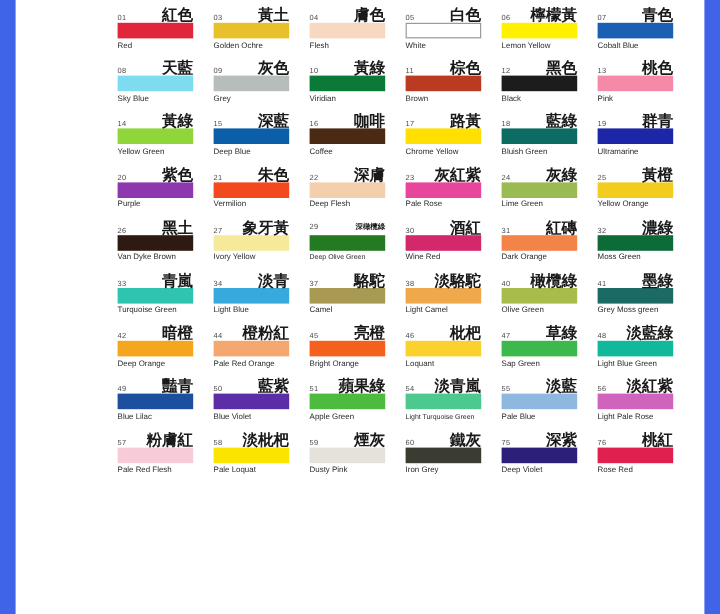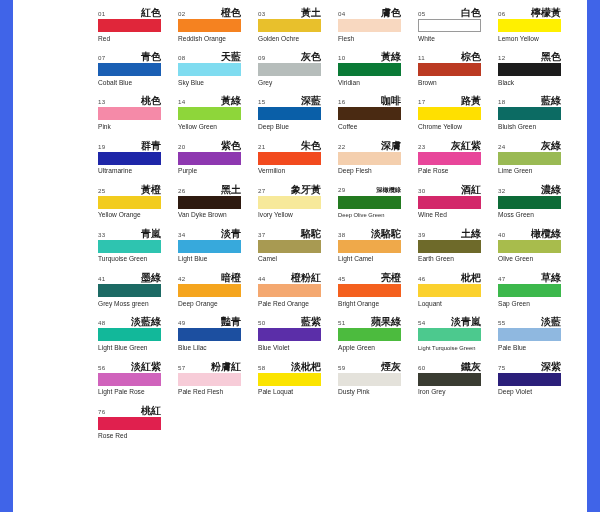--- a/index.html
+++ b/index.html
@@ -52,21 +52,21 @@
     width: 63px;
     height: 10px;
     line-height: 10px;
   }
   .cell-num {
     font-size: 6.2px;
     color: #4a4a4a;
     letter-spacing: 0.2px;
   }
   .cell-cn {
-    font-size: 10px;
+    font-size: 13px;
     color: #1a1a1a;
     font-weight: bold;
     white-space: nowrap;
   }
   .cell-cn.small {
     font-size: 6.2px;
   }
   .cell-color {
     width: 63px;
     height: 13px;
@@ -96,28 +96,20 @@
         <div class="swatch-cell">
           <div class="cell-head">
             <span class="cell-num">01</span>
             <span class="cell-cn">紅色</span>
           </div>
           <div class="cell-color" style="background: rgb(224, 38, 58);"></div>
           <div class="cell-en">Red</div>
         </div>
         <div class="swatch-cell">
           <div class="cell-head">
-            <span class="cell-num">02</span>
-            <span class="cell-cn">橙色</span>
-          </div>
-          <div class="cell-color" style="background: rgb(245, 130, 32);"></div>
-          <div class="cell-en">Reddish Orange</div>
-        </div>
-        <div class="swatch-cell">
-          <div class="cell-head">
             <span class="cell-num">03</span>
             <span class="cell-cn">黃土</span>
           </div>
           <div class="cell-color" style="background: rgb(232, 192, 44);"></div>
           <div class="cell-en">Golden Ochre</div>
         </div>
         <div class="swatch-cell">
           <div class="cell-head">
             <span class="cell-num">04</span>
             <span class="cell-cn">膚色</span>
@@ -320,20 +312,28 @@
         <div class="swatch-cell">
           <div class="cell-head">
             <span class="cell-num">30</span>
             <span class="cell-cn">酒紅</span>
           </div>
           <div class="cell-color" style="background: rgb(211, 40, 106);"></div>
           <div class="cell-en">Wine Red</div>
         </div>
         <div class="swatch-cell">
           <div class="cell-head">
+            <span class="cell-num">31</span>
+            <span class="cell-cn">紅磚</span>
+          </div>
+          <div class="cell-color" style="background: rgb(244, 131, 74);"></div>
+          <div class="cell-en">Dark Orange</div>
+        </div>
+        <div class="swatch-cell">
+          <div class="cell-head">
             <span class="cell-num">32</span>
             <span class="cell-cn">濃綠</span>
           </div>
           <div class="cell-color" style="background: rgb(13, 107, 55);"></div>
           <div class="cell-en">Moss Green</div>
         </div>
         <div class="swatch-cell">
           <div class="cell-head">
             <span class="cell-num">33</span>
             <span class="cell-cn">青嵐</span>
@@ -357,28 +357,20 @@
           <div class="cell-color" style="background: rgb(168, 154, 82);"></div>
           <div class="cell-en">Camel</div>
         </div>
         <div class="swatch-cell">
           <div class="cell-head">
             <span class="cell-num">38</span>
             <span class="cell-cn">淡駱駝</span>
           </div>
           <div class="cell-color" style="background: rgb(239, 169, 74);"></div>
           <div class="cell-en">Light Camel</div>
-        </div>
-        <div class="swatch-cell">
-          <div class="cell-head">
-            <span class="cell-num">39</span>
-            <span class="cell-cn">土綠</span>
-          </div>
-          <div class="cell-color" style="background: rgb(110, 106, 42);"></div>
-          <div class="cell-en">Earth Green</div>
         </div>
         <div class="swatch-cell">
           <div class="cell-head">
             <span class="cell-num">40</span>
             <span class="cell-cn">橄欖綠</span>
           </div>
           <div class="cell-color" style="background: rgb(168, 188, 76);"></div>
           <div class="cell-en">Olive Green</div>
         </div>
         <div class="swatch-cell">

